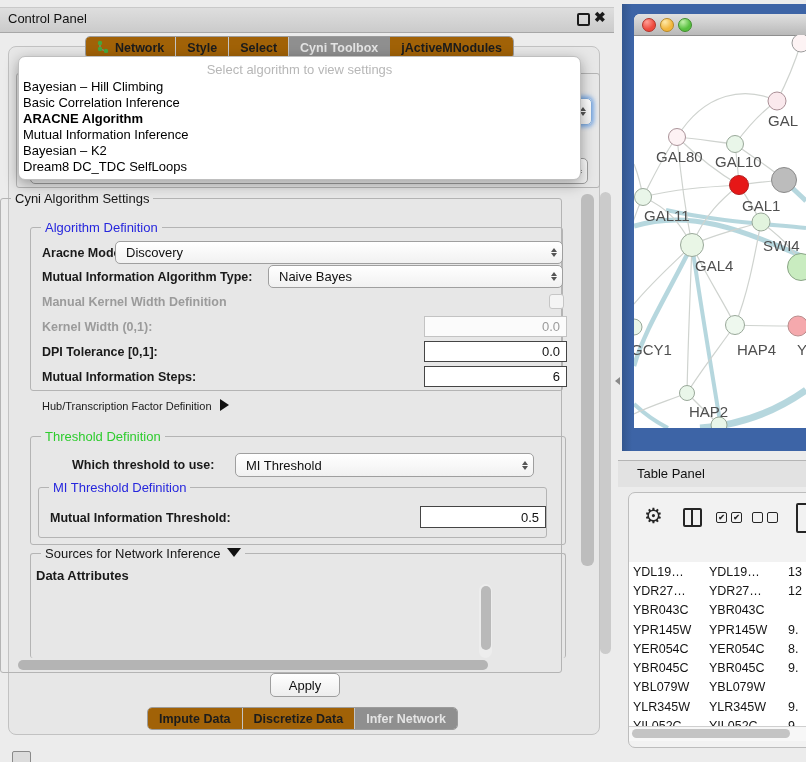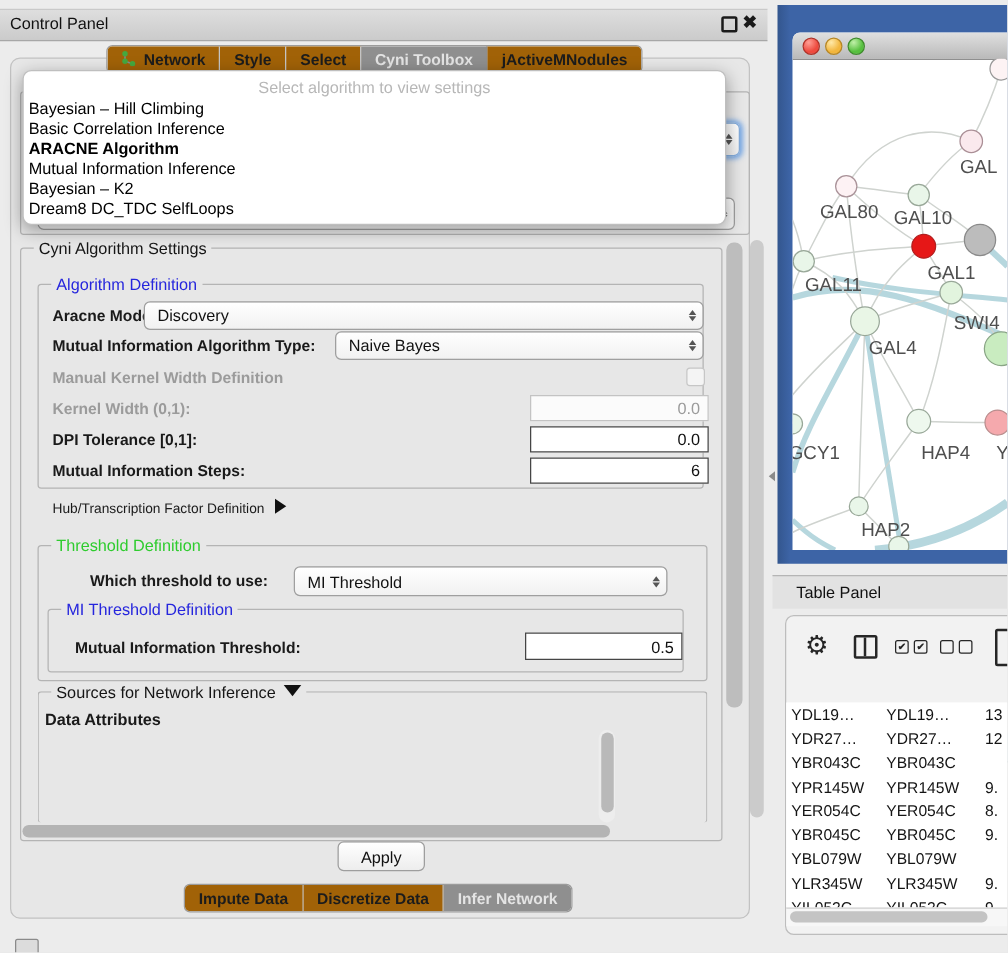--- a/index.html
+++ b/index.html
@@ -52,21 +52,21 @@
   .tri-down{display:inline-block;width:0;height:0;border-left:7px solid transparent;border-right:7px solid transparent;
      border-top:9px solid #111;vertical-align:1px;margin-left:6px;}
   .attr-list{background:#3b72d8;}
   .attr-item{font-size:12.5px;color:#fff;line-height:16.5px;padding-left:8px;white-space:nowrap;}
   .scroll-v{background:#ededed;border-radius:7px;}
   .thumb{background:#b9b9b9;border-radius:6px;}
   .btn{display:flex;align-items:center;justify-content:center;font-size:13px;color:#111;
      background:linear-gradient(#ffffff,#ededed);border:1px solid #9e9e9e;border-radius:5px;}
   
   .blue-panel{left:622px;top:4px;width:184px;height:447px;background:linear-gradient(90deg,#33568e,#3d64a6 10px);}
-  .net-window{left:634px;top:26px;width:172px;height:414px;background:#fff;border-radius:6px 0 0 0;overflow:hidden;}
+  .net-window{left:634px;top:14px;width:172px;height:414px;background:#fff;border-radius:6px 0 0 0;overflow:hidden;}
   .net-titlebar{position:absolute;left:0;top:0;width:100%;height:21px;background:linear-gradient(#e0e0e0,#b9b9b9);
      border-bottom:1px solid #8f8f8f;}
   .tl{position:absolute;top:4px;width:12px;height:12px;border-radius:50%;}
   .tl.red{left:8px;background:radial-gradient(circle at 4px 3px,#ff9f95,#ee4b3f 60%);border:1px solid #b03228;}
   .tl.yellow{left:26px;background:radial-gradient(circle at 4px 3px,#ffe9a8,#f2b63d 60%);border:1px solid #b78724;}
   .tl.green{left:44px;background:radial-gradient(circle at 4px 3px,#c0f0a8,#57c03f 60%);border:1px solid #3f8c2c;}
   
   .tp-titlebar{left:618px;top:460px;width:188px;height:26px;background:#e2e2e2;border-top:1px solid #b5b5b5;}
   .tp-title{left:637px;top:466px;font-size:13px;color:#111;}
   .tp-panel{left:628px;top:492px;width:190px;height:254px;background:#f2f2f2;border:1px solid #bdbdbd;border-radius:7px 0 0 7px;}
@@ -142,21 +142,21 @@
     <div class="dd-items" id="dd-items">
         <div class="dd-item">Bayesian – Hill Climbing</div>
         <div class="dd-item">Basic Correlation Inference</div>
         <div class="dd-item bold">ARACNE Algorithm</div>
         <div class="dd-item">Mutual Information Inference</div>
         <div class="dd-item">Bayesian – K2</div>
         <div class="dd-item">Dream8 DC_TDC SelfLoops</div>
       </div>
   </div>
 
-  <div class="abs groupbox" style="left:16px;top:198px;width:560px;height:473px;">
+  <div class="abs groupbox" style="left:0;top:198px;width:560px;height:473px;">
     <span class="legend">Cyni Algorithm Settings</span>
   </div>
 
   <div class="abs groupbox" style="left:30px;top:227px;width:531px;height:162px;">
     <span class="legend blue">Algorithm Definition</span>
   </div>
   <div class="abs lbl" style="left:42px;top:246px;">Aracne Mode:</div>
   <div class="abs combo" style="left:115px;top:241px;width:446px;height:21px;">
     <span class="cv">Discovery</span>
     <span class="spin">
@@ -190,21 +190,21 @@
   <div class="abs combo" style="left:235px;top:453px;width:297px;height:22px;">
     <span class="cv">MI Threshold</span>
     <span class="spin">
         <i class="up"></i>
         <i class="dn"></i>
       </span>
   </div>
   <div class="abs groupbox" style="left:38px;top:487px;width:507px;height:49px;">
     <span class="legend blue">MI Threshold Definition</span>
   </div>
-  <div class="abs lbl" style="left:60px;top:511px;">Mutual Information Threshold:</div>
+  <div class="abs lbl" style="left:50px;top:511px;">Mutual Information Threshold:</div>
   <input class="field" style="left: 420px; top: 506px; width: 126px; height: 22px;" readonly="" value="0.5">
 
   <div class="abs groupbox" style="left:30px;top:553px;width:534px;height:104px;border-bottom:none;">
     <span class="legend"><span>Sources for Network Inference</span><span class="tri-down"></span></span>
   </div>
   <div class="abs lbl" style="left:36px;top:568px;font-size:13px;">Data Attributes</div>
   <div class="abs scroll-v" style="left:479px;top:584px;width:13px;height:74px;">
     <div class="thumb" style="position:absolute;left:1.5px;top:2px;width:10px;height:64px;"></div>
   </div>
 

